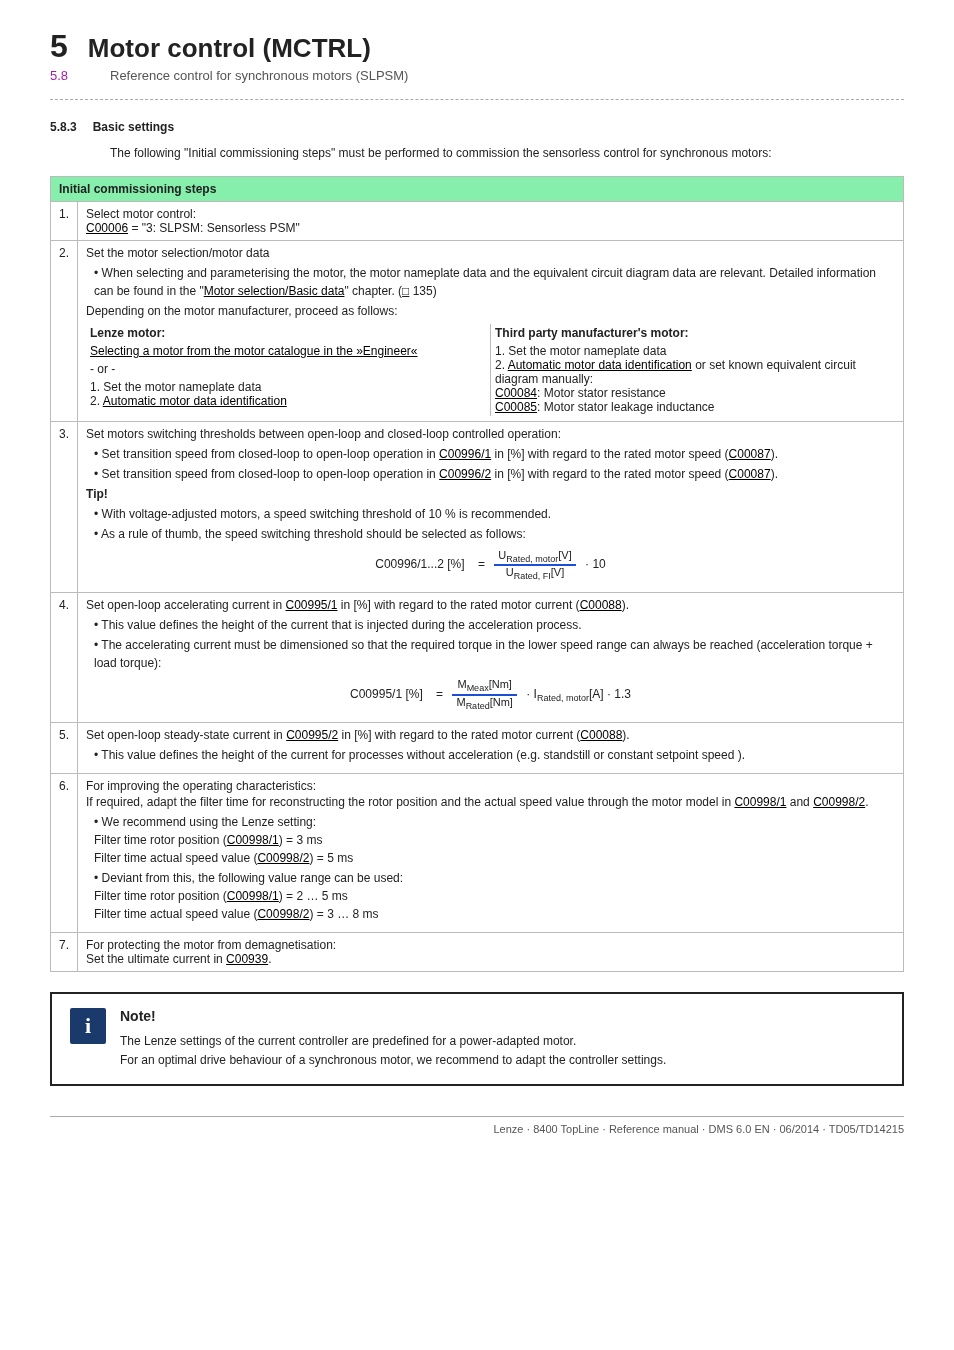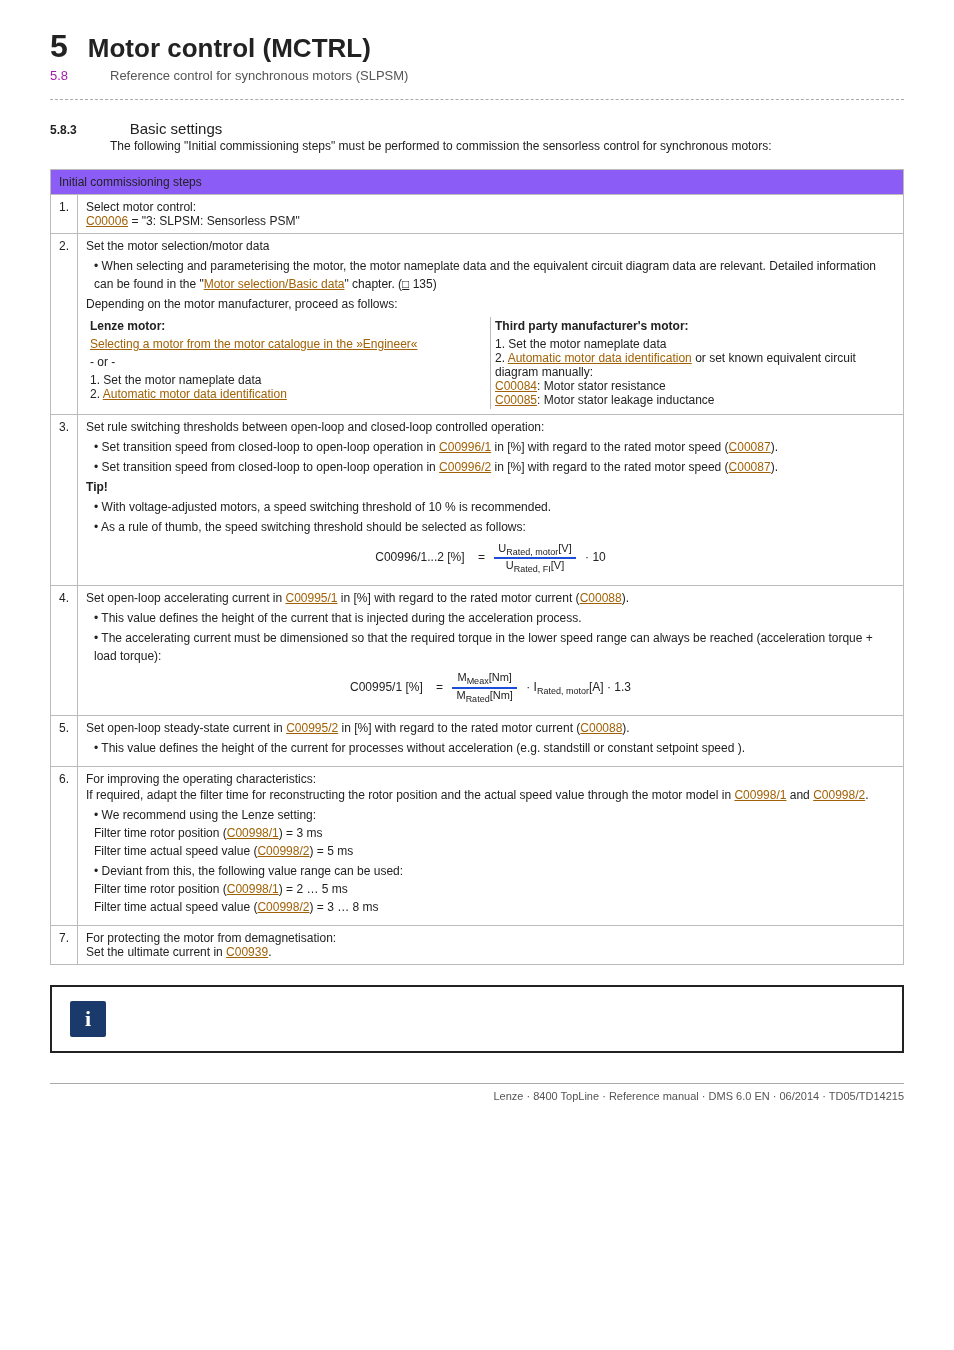--- a/index.html
+++ b/index.html
@@ -63,42 +63,42 @@
       line-height: 1.5;
     }
     
     .commissioning-table {
       width: 100%;
       border-collapse: collapse;
       margin-bottom: 20px;
       font-size: 12px;
     }
     .commissioning-table th {
-      background: #8b5cf6;
-      font-weight: normal;
+      background: #86efac;
+      font-weight: bold;
       text-align: left;
       padding: 5px 8px;
       border: 1px solid #bbb;
     }
     .commissioning-table td {
       border: 1px solid #bbb;
       padding: 5px 8px;
       vertical-align: top;
     }
     .commissioning-table .step-num {
       width: 24px;
       text-align: right;
       vertical-align: top;
       border-right: 1px solid #bbb;
     }
     .commissioning-table .step-content {
       padding: 5px 8px;
     }
     a {
-      color: #a16207;
+      color: #000000;
       text-decoration: underline;
     }
     .inner-table {
       width: 100%;
       border-collapse: collapse;
       margin-top: 6px;
     }
     .inner-table td {
       border: none;
       padding: 2px 4px;
@@ -198,23 +198,23 @@
     <span class="chapter-num">5</span>
     <span class="chapter-title">Motor control (MCTRL)</span>
   </div>
   <div class="sub-header">
     <span class="sub-num">5.8</span>
     <span class="sub-title">Reference control for synchronous motors (SLPSM)</span>
   </div>
 
   <hr class="divider">
 
-  <div style="display:flex; align-items:baseline; gap:37px;">
+  <div style="display:flex; align-items:baseline; margin-bottom:10px;">
     <span class="section-number">5.8.3</span>
-    <span style="font-weight:normal; font-size:15px;">Basic settings</span>
+    <span style="font-weight:bold; font-size:12px;">Basic settings</span>
   </div>
 
   <div class="intro-text">
     <span>The following "Initial commissioning steps" must be performed to commission the sensorless control for synchronous motors:</span>
   </div>
 
   <table class="commissioning-table">
     <tbody>
         <tr>
       <th colspan="2">Initial commissioning steps</th>
@@ -262,21 +262,21 @@
             </td>
           </tr>
         </tbody>
             </table>
       </td>
     </tr>
 
     <tr>
       <td class="step-num">3.</td>
       <td class="step-content">
-        <div>Set rule switching thresholds between open-loop and closed-loop controlled operation:</div>
+        <div>Set motors switching thresholds between open-loop and closed-loop controlled operation:</div>
         <ul class="bullet-list" style="margin:4px 0 4px 8px;">
           <li>Set transition speed from closed-loop to open-loop operation in <a href="#">C00996/1</a> in [%] with regard to the rated motor speed (<a href="#">C00087</a>).</li>
           <li>Set transition speed from closed-loop to open-loop operation in <a href="#">C00996/2</a> in [%] with regard to the rated motor speed (<a href="#">C00087</a>).</li>
         </ul>
         <div style="margin:4px 0;"><strong>Tip!</strong></div>
         <ul class="bullet-list" style="margin:2px 0 6px 8px;">
           <li>With voltage-adjusted motors, a speed switching threshold of 10 % is recommended.</li>
           <li>As a rule of thumb, the speed switching threshold should be selected as follows:</li>
         </ul>
 
@@ -348,20 +348,27 @@
           Set the ultimate current in <a href="#">C00939</a>.
         </div>
       </td>
     </tr>
 
   </tbody>
     </table>
 
   <div class="note-box">
     <div class="note-icon">i</div>
+    <div class="note-content">
+      <div class="note-title">Note!</div>
+      <p>
+        <span>The Lenze settings of the current controller are predefined for a power-adapted motor.</span><br>
+        <span>For an optimal drive behaviour of a synchronous motor, we recommend to adapt the controller settings.</span>
+      </p>
+    </div>
   </div>
 
   <div class="footer">
     <span>Lenze · 8400 TopLine · Reference manual · DMS 6.0 EN · 06/2014 · TD05/TD14</span>
     <span>215</span>
   </div>
 
 </div>
 
 </body></html>

